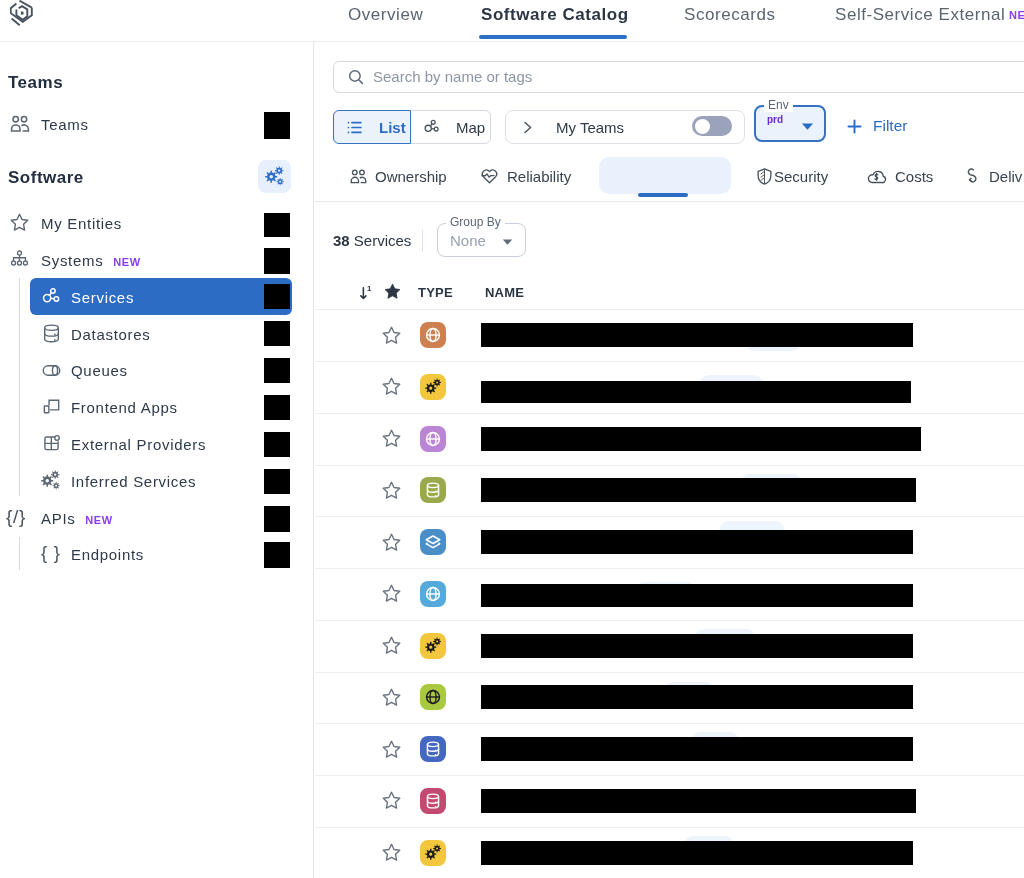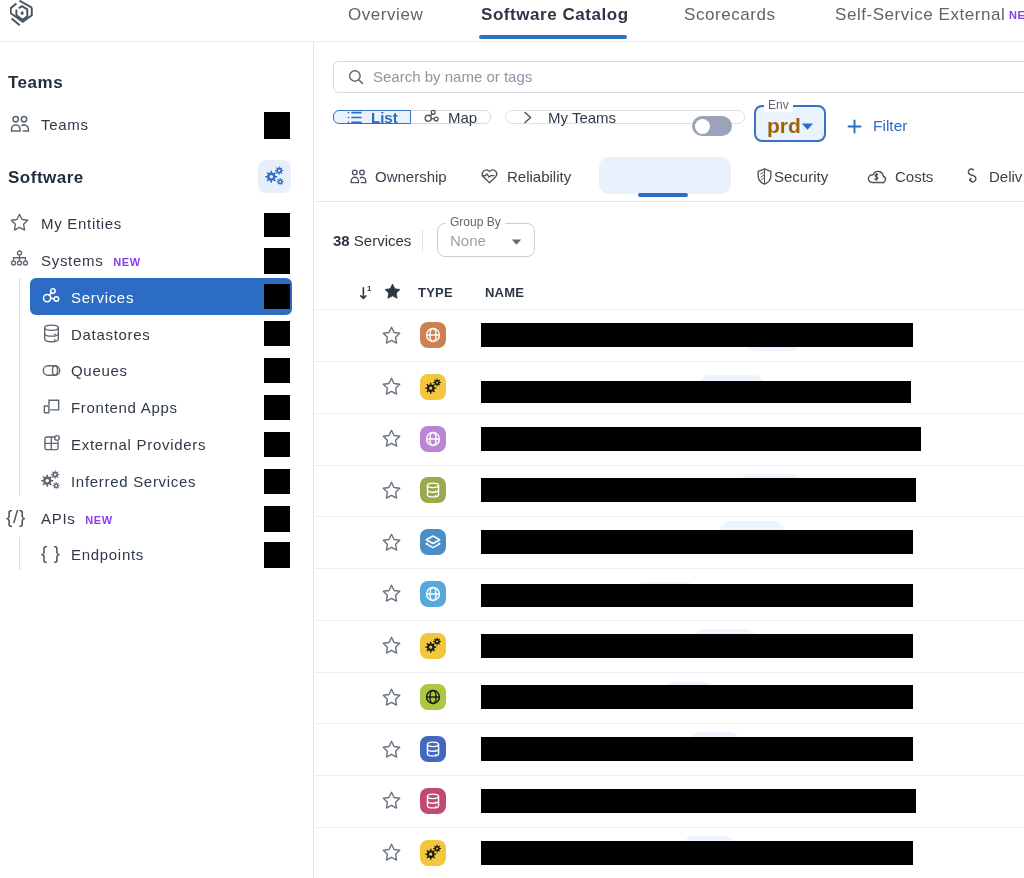--- a/index.html
+++ b/index.html
@@ -27,42 +27,42 @@
   .sblack { position:absolute; left:264px; width:26px; background:#000; }
   .guideline { position:absolute; left:19px; width:1px; background:#d8dce2; }
 
   
   #main { position:absolute; left:315px; top:42px; width:709px; height:836px; }
 
   #searchbox { position:absolute; left:18px; top:19px; width:700px; height:32px;
     border:1px solid #d5d9e0; border-radius:6px; }
   #searchph { position:absolute; left:58px; top:26px; font-size:15px; color:#8d96a5; }
 
-  .btn { position:absolute; height:14px; border:1px solid #d5d9e0; background:#fff;
-    display:flex; align-items:center; font-size:15px; color:#303b4a; }
+  .btn { position:absolute; height:34px; border:1px solid #d5d9e0; background:#fff;
+    display:flex; align-items:center; font-size:15px; color:#303b4a;gap:8px; }
   #btn-list { left:18px; top:68px; width:78px; border:1px solid #3671c2; background:#eaf2fc;
     color:#2b6cc4; border-radius:6px 0 0 6px; z-index:2; }
   #btn-map { left:95px; top:68px; width:81px; border-radius:0 6px 6px 0; }
   #myteams { left:190px; top:68px; width:240px; border-radius:8px; border:1px solid #dde1e7;}
   #envsel { position:absolute; left:439px; top:63px; width:72px; height:37px;
     border:2px solid #3671c2; background:#eaf2fc; border-radius:8px; }
   #envlabel { position:absolute; left:449px; top:56px; font-size:12px; color:#5c6673;
     background:#fff; padding:0 4px; }
   #filterbtn { position:absolute; left:558px; top:75px; font-size:15.5px; color:#2b6cc4; font-weight:500;}
 
   .tab { position:absolute; top:118px; height:32px; display:flex; align-items:center;
     font-size:15px; color:#39434f; }
   #tabline { position:absolute; left:0px; top:159px; width:709px; height:1px; background:#e7e9ee; }
   #perf-pill { position:absolute; left:284px; top:115px; width:132px; height:37px;
     background:#e8f1fc; border-radius:10px; }
   #perf-underline { position:absolute; left:323px; top:151px; width:50px; height:3.5px;
     background:#2b6cc4; border-radius:2px; }
 
   #count { position:absolute; left:18px; top:190px; font-size:15px; color:#2c3645; }
-  #groupby { position:absolute; left:122px; top:181px; width:98px; height:34px;
+  #groupby { position:absolute; left:122px; top:181px; width:89px; height:34px;
     border:1px solid #c9cfd8; border-radius:8px; }
   #groupbylabel { position:absolute; left:131px; top:173px; font-size:12px; color:#5c6673;
     background:#fff; padding:0 4px; }
 
   .hdr { position:absolute; top:243px; font-size:13px; font-weight:700; color:#2c3645;
     letter-spacing:.2px; }
   .rowsep { position:absolute; left:0; width:709px; height:1px; background:#eceef3; }
   .rstar { position:absolute; left:66px; }
   .ricon { position:absolute; left:105px; width:26px; height:26px; border-radius:8px;
     display:flex; align-items:center; justify-content:center; }
@@ -274,21 +274,21 @@
   <div id="myteams" class="btn">
       <svg width="15" height="15" viewBox="0 0 24 24" stroke="#4a545f" fill="none" stroke-width="2.4" stroke-linecap="round" stroke-linejoin="round" style="margin-left:14px;">
         <path d="M8 4 L17 12 L8 20"></path>
       </svg>
       <span style="margin-left:13px;">My Teams</span>
       <span id="toggle">
         <span id="knob"></span>
       </span>
     </div>
   <div id="envsel">
-      <span style="position:absolute; left:11px; top:7px; font-size:21px; font-weight:600; color:#a16207;">prd</span>
+      <span style="position:absolute; left:11px; top:7px; font-size:10px; font-weight:600; color:#6d28d9;">prd</span>
       <svg width="13" height="9" viewBox="0 0 14 9" style="position:absolute; right:10px; top:15px;">
         <path d="M1 1.2 L7 8 L13 1.2 Z" fill="#2b6cc4"></path>
       </svg>
     </div>
   <div id="envlabel">Env</div>
   <div id="filterbtn"><svg width="17" height="17" viewBox="0 0 24 24" stroke="#2b6cc4" stroke-width="2.7" stroke-linecap="round" fill="none" style="position:absolute; left:-27px; top:1px;">
         <path d="M12 3.5 V20.5 M3.5 12 H20.5"></path>
       </svg>Filter</div>
   <div id="perf-pill"></div>
   <div id="perf-underline"></div>

